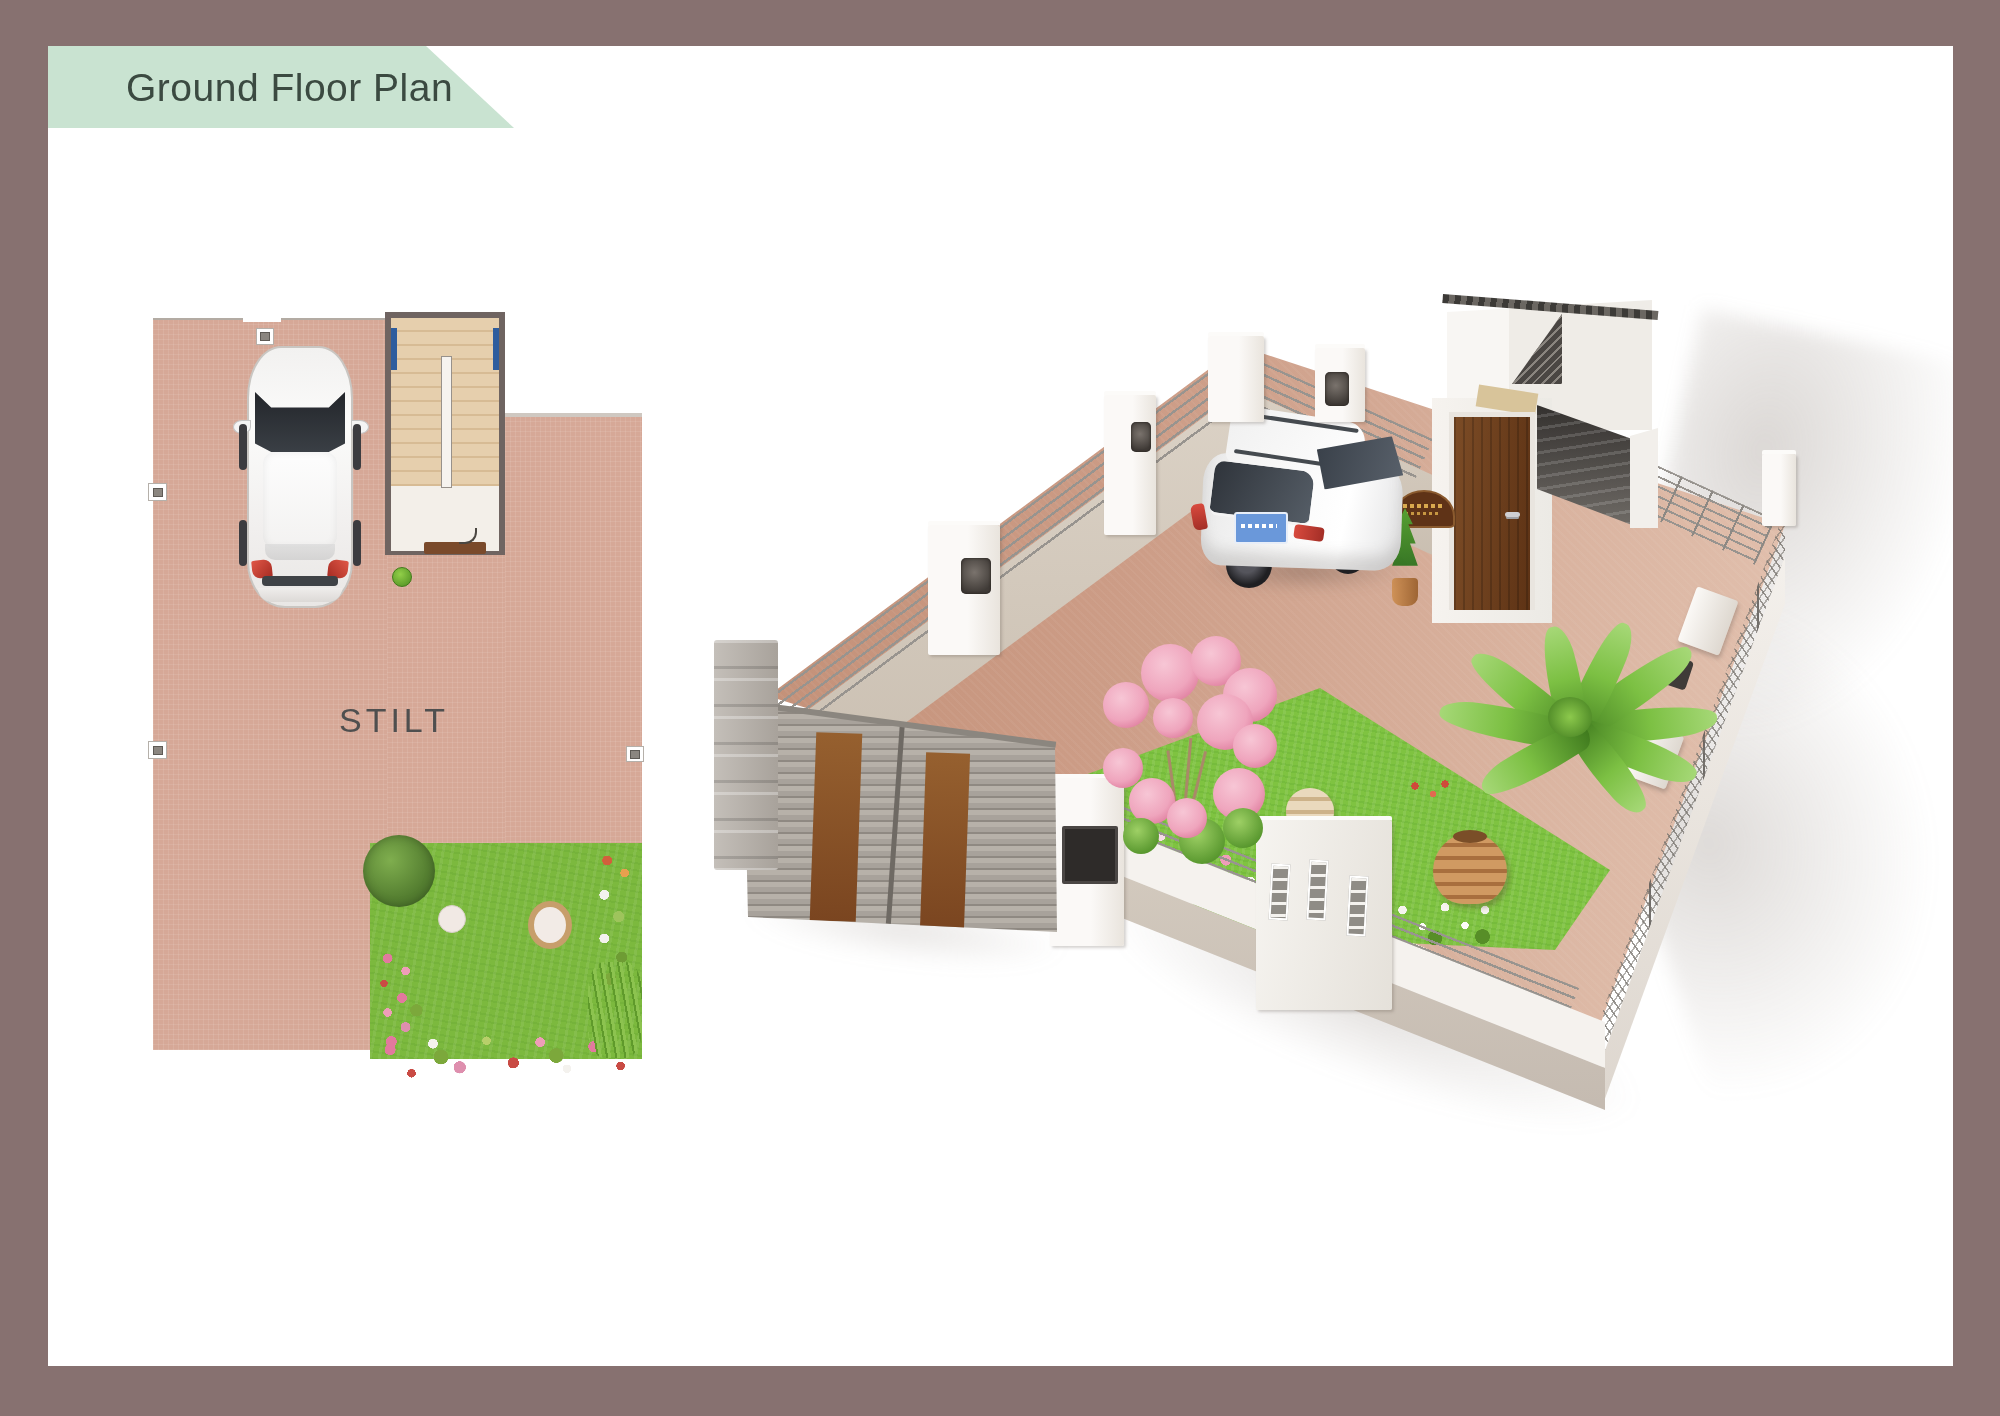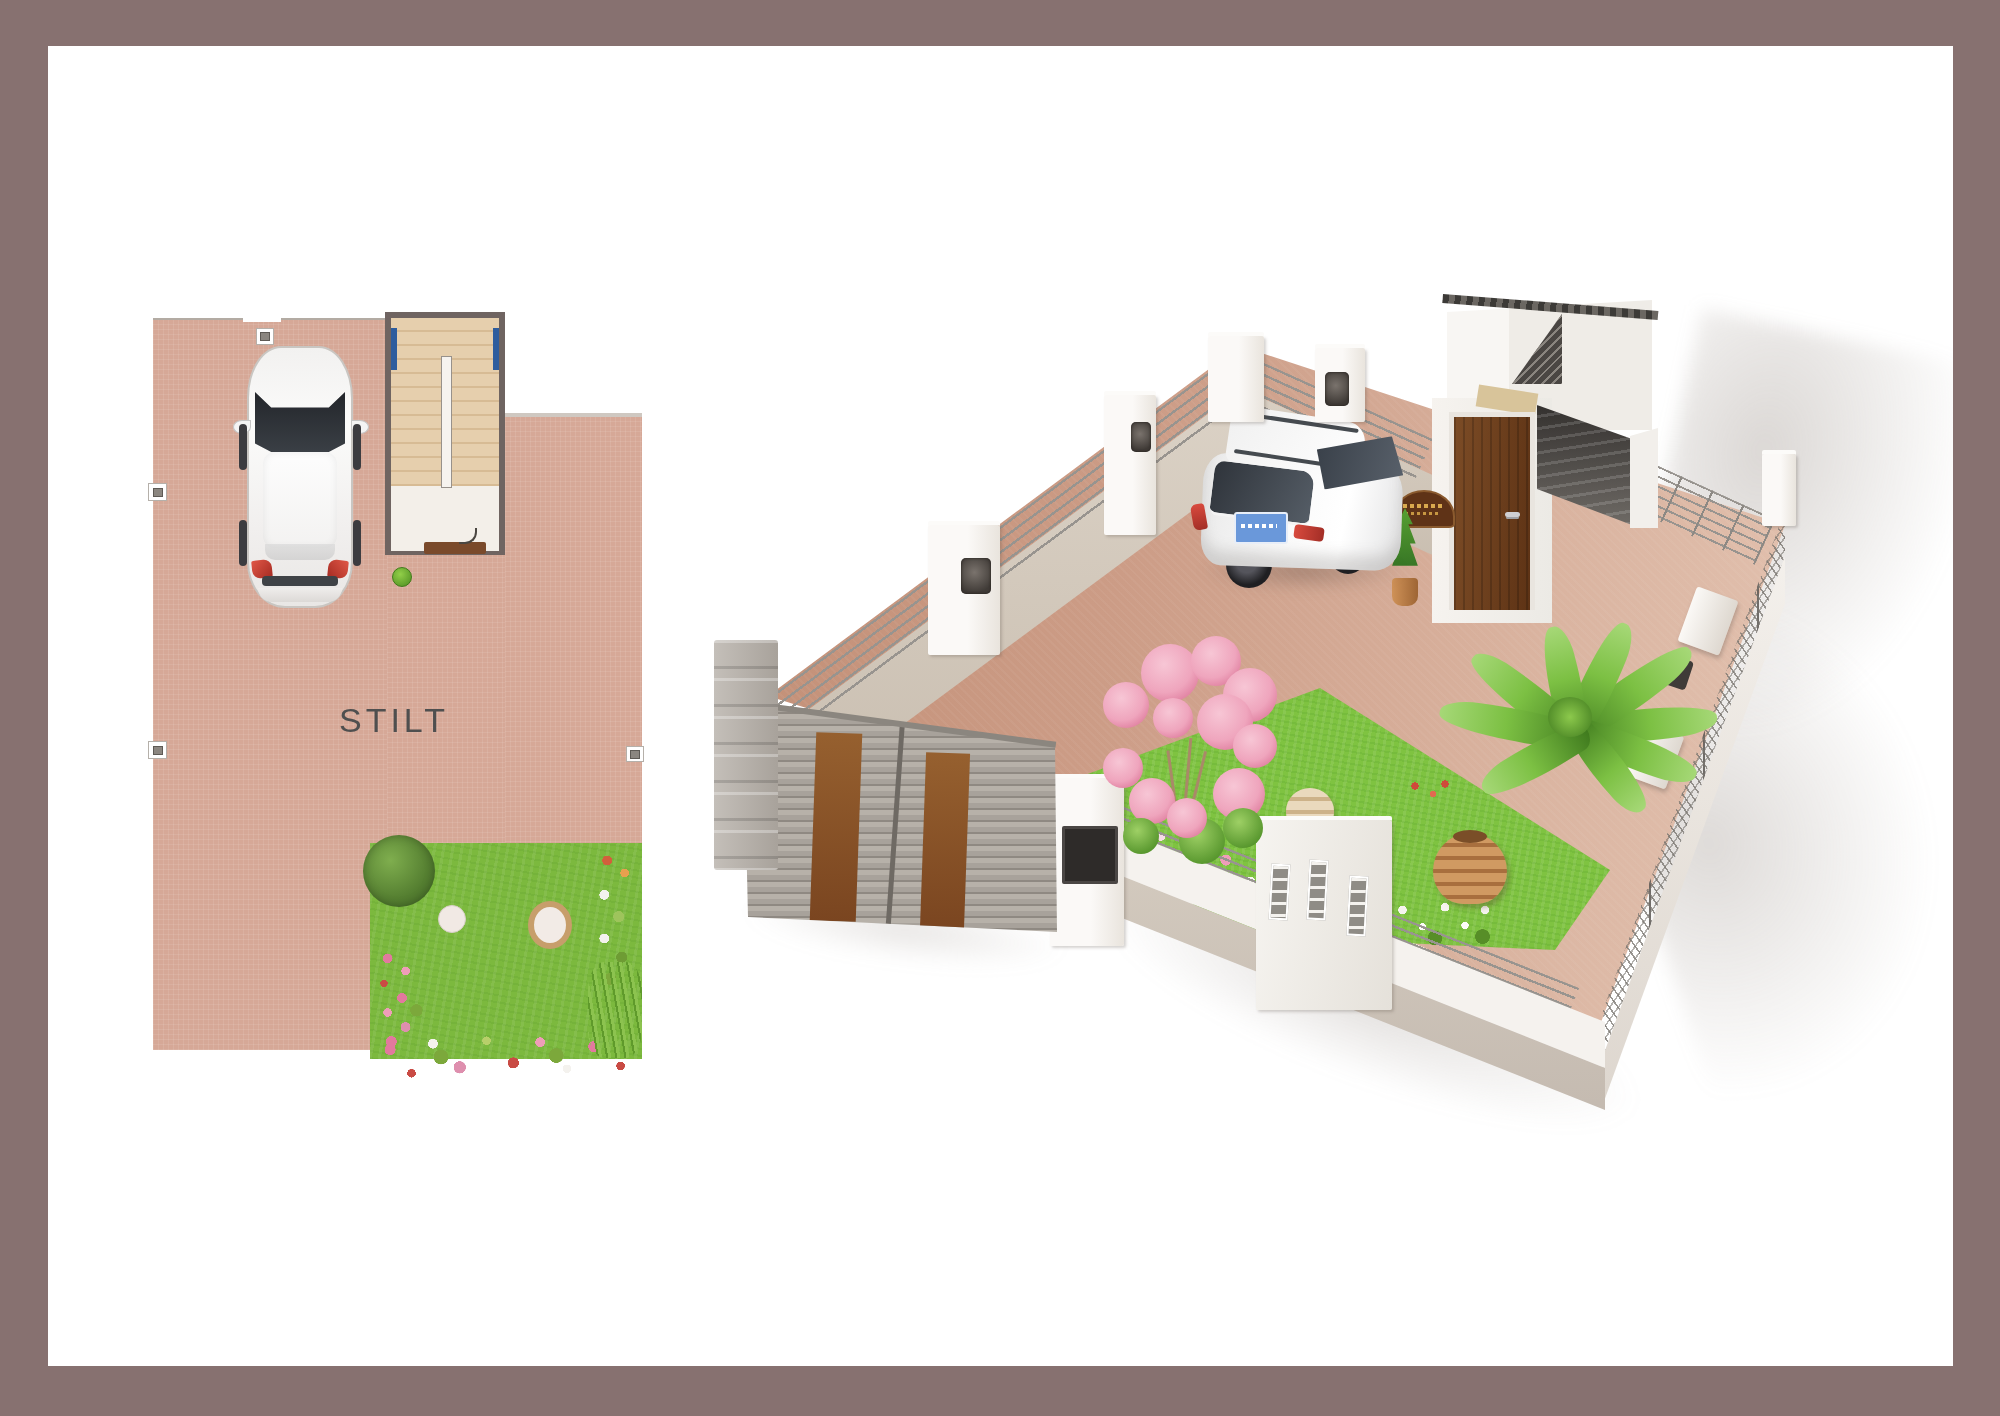--- a/index.html
+++ b/index.html
@@ -340,14 +340,17 @@
       <div class="leaf" style="left:148px;top:172px;transform:rotate(148deg);width:120px;"></div>
       <div class="abs" style="left:128px;top:152px;width:44px;height:40px;border-radius:50%;background:radial-gradient(circle,#8cc94c,#3f7a1e);"></div>
       <div class="abs" style="left:13px;top:289px;width:74px;height:70px;border-radius:48% 48% 42% 42%/55% 55% 48% 48%;
            background:repeating-linear-gradient(180deg,#d09a62 0 9px,#a86f3e 9px 13px);box-shadow:3px 4px 5px rgba(90,70,50,.35);">
         <div class="abs" style="left:20px;top:-4px;width:34px;height:13px;border-radius:50%;background:#7a4e28;"></div>
       </div>
     </div>
 
   </div>
 
+  <div class="abs" id="banner">
+    <span>Ground Floor Plan</span>
+  </div>
   <div class="abs" id="frame"></div>
 </div>
 
 </body></html>

